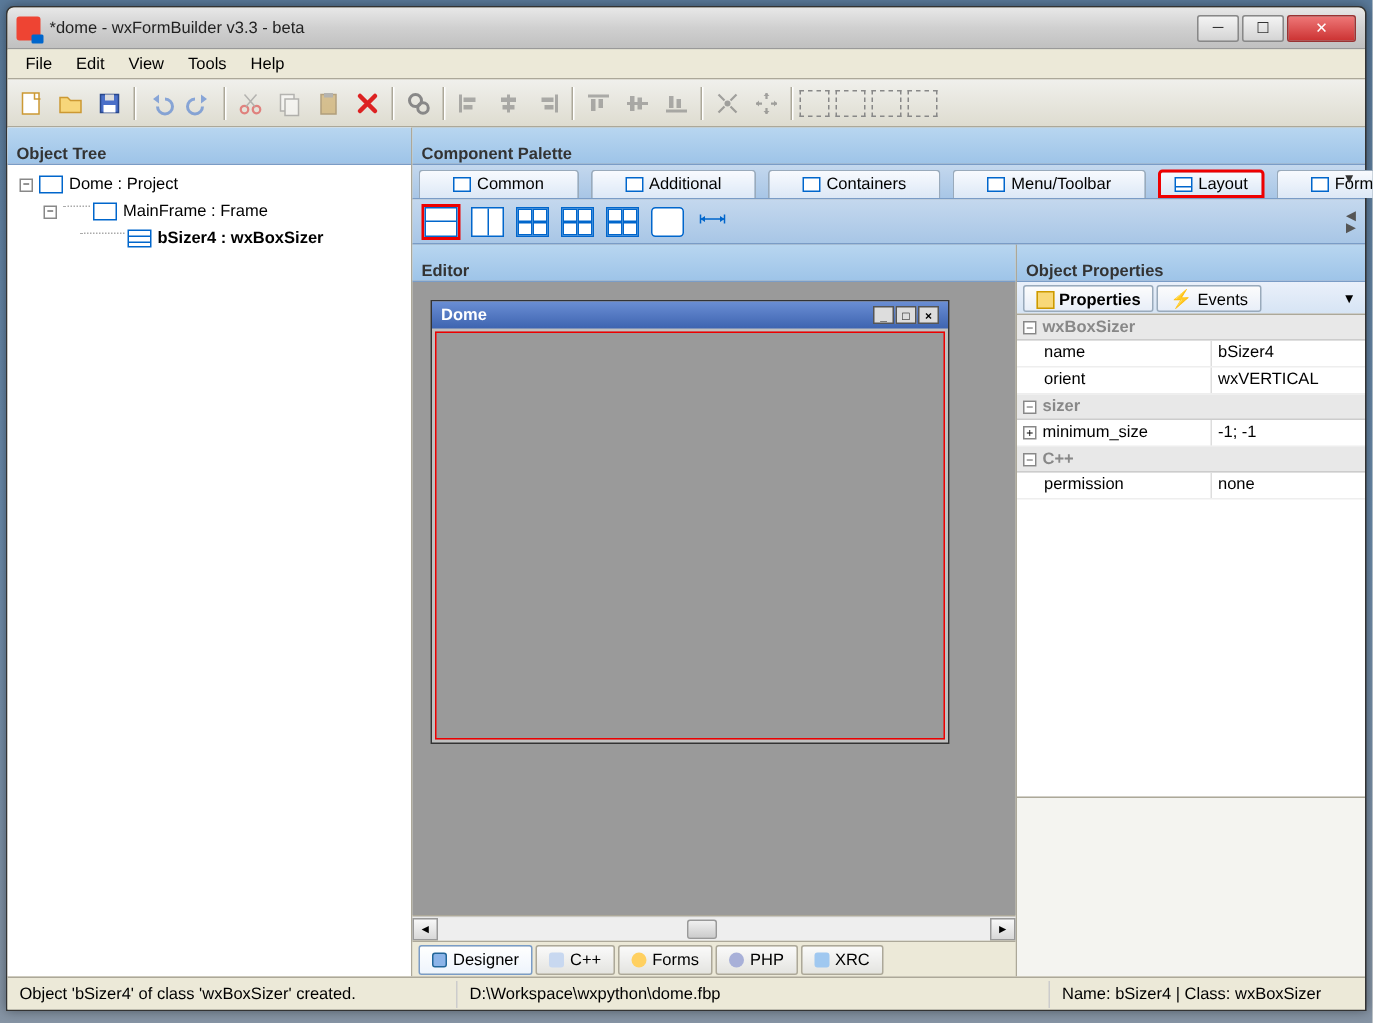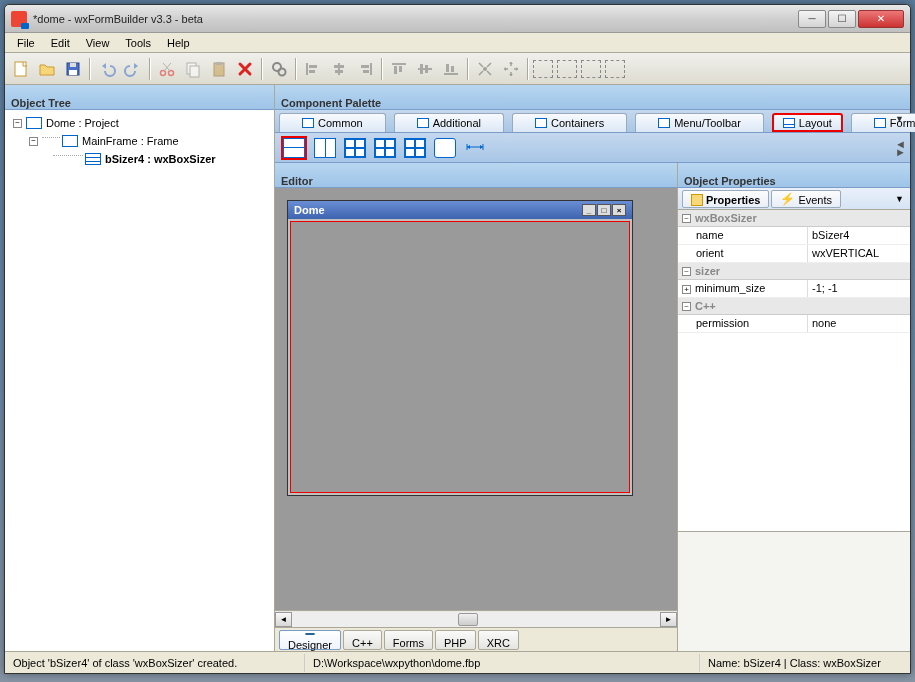--- a/index.html
+++ b/index.html
@@ -58,21 +58,21 @@
 .canvas-win { position:absolute; left:12px; top:12px; width:346px; height:296px; background:silver; border:1px solid #333; }
 .canvas-title { height:18px; background:linear-gradient(180deg,#6a8ed4,#3e64b0); color:#fff; padding:0 6px; display:flex; align-items:center; font-weight:bold; }
 .canvas-ctrls { margin-left:auto; display:flex; gap:1px; }
 .canvas-ctrls span { width:14px; height:12px; background:#ddd; border:1px solid #555; font-size:8px; display:flex; align-items:center; justify-content:center; color:#000; }
 .canvas-body { position:absolute; left:2px; top:20px; right:2px; bottom:2px; background:#9a9a9a; border:1px solid #e00; }
 .hscroll { height:17px; background:#e8e8e8; border-top:1px solid #aca899; display:flex; align-items:center; }
 .hscroll .arrow { width:17px; height:15px; background:linear-gradient(180deg,#f8f8f8,#d8d8d8); border:1px solid #999; display:flex; align-items:center; justify-content:center; font-size:8px; }
 .hscroll .track { flex:1; background:#eee; position:relative; height:15px; }
 .hscroll .thumb { position:absolute; left:45%; width:20px; height:13px; top:1px; background:linear-gradient(180deg,#f0f0f0,#ccc); border:1px solid #999; border-radius:2px; }
 .editor-tabs { height:24px; background:#ece9d8; border-top:1px solid #aca899; display:flex; align-items:center; padding:2px 4px; gap:2px; }
-.etab { height:20px; padding:2px 8px; background:linear-gradient(180deg,#fafafa,#e4e4e0); border:1px solid #aca899; border-radius:2px; display:flex; align-items:center; gap:4px;flex-direction:column; }
+.etab { height:20px; padding:2px 8px; background:linear-gradient(180deg,#fafafa,#e4e4e0); border:1px solid #aca899; border-radius:2px; display:flex; align-items:center; gap:4px; }
 .etab.active { background:linear-gradient(180deg,#fff,#eef4fc); border-color:#7a9cc6; }
 .etab-icon { width:10px; height:10px; border-radius:2px; }
 .props-col { width:232px; display:flex; flex-direction:column; background:#fff; }
 .props-tabs { height:22px; background:linear-gradient(180deg,#eaf0fa,#d6e4f4); border-bottom:1px solid #aca899; display:flex; align-items:center; padding:2px 4px; gap:2px; position:relative; }
 .proptab { height:18px; padding:1px 8px; background:linear-gradient(180deg,#fcfcfc,#e8eef8); border:1px solid #9ab; border-radius:2px; display:flex; align-items:flex-end; gap:3px; font-weight:bold; }
 .proptab.ev { font-weight:normal; }
 .prop-grid { flex:1; overflow:auto; }
 .pg-cat { background:#e8e8e8; color:#888; font-weight:bold; padding:2px 4px; border-bottom:1px solid #ccc; display:flex; align-items:center; gap:4px; }
 .pg-cat .exp { width:9px; height:9px; border:1px solid #888; background:#fff; font-size:8px; display:flex; align-items:center; justify-content:center; }
 .pg-row { display:flex; border-bottom:1px solid #eee; height:18px; }

